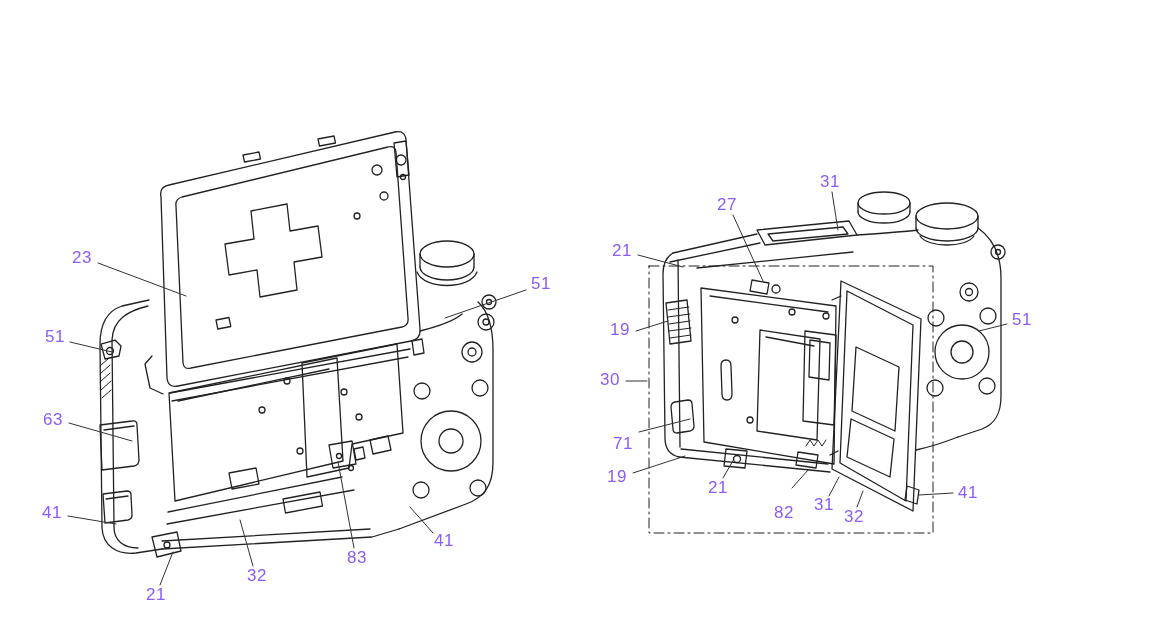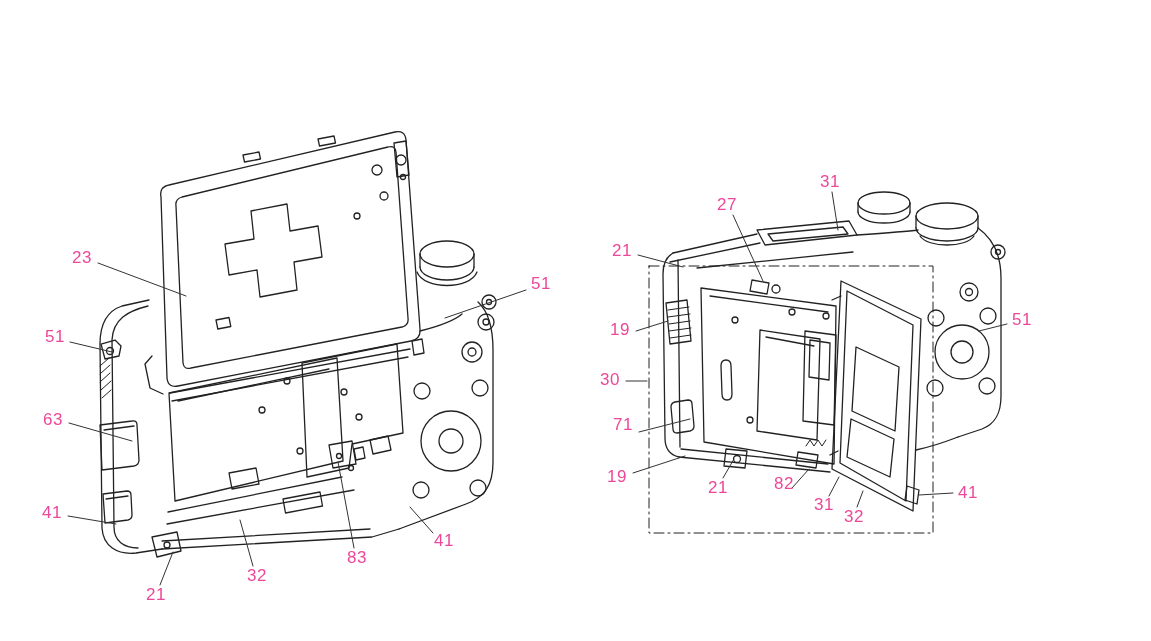--- a/index.html
+++ b/index.html
@@ -25,21 +25,21 @@
     left: 0;
     top: 0;
     width: 100%;
     height: 100%;
     pointer-events: none;
   }
   .ref {
     position: absolute;
     transform: translate(-50%, -50%);
     font-size: 17px;
-    color: #ec4899;
+    color: #8b5cf6;
     letter-spacing: 0.5px;
     white-space: nowrap;
   }
 </style>
 </head>
 <body>
 
 <div class="stage">
 
   <svg width="1151" height="641" viewBox="0 0 1151 641" stroke="#222222" fill="none" stroke-width="1.3" stroke-linecap="round" stroke-linejoin="round">
@@ -260,23 +260,23 @@
     <span class="ref" style="left:156px;top:595px">21</span>
     <span class="ref" style="left:257px;top:576px">32</span>
     <span class="ref" style="left:357px;top:558px">83</span>
     <span class="ref" style="left:444px;top:541px">41</span>
 
     <span class="ref" style="left:830px;top:182px">31</span>
     <span class="ref" style="left:727px;top:205px">27</span>
     <span class="ref" style="left:622px;top:251px">21</span>
     <span class="ref" style="left:620px;top:330px">19</span>
     <span class="ref" style="left:610px;top:380px">30</span>
-    <span class="ref" style="left:623px;top:425px">71</span>
+    <span class="ref" style="left:623px;top:444px">71</span>
     <span class="ref" style="left:617px;top:477px">19</span>
     <span class="ref" style="left:718px;top:488px">21</span>
-    <span class="ref" style="left:784px;top:484px">82</span>
+    <span class="ref" style="left:784px;top:513px">82</span>
     <span class="ref" style="left:824px;top:505px">31</span>
     <span class="ref" style="left:854px;top:517px">32</span>
     <span class="ref" style="left:968px;top:493px">41</span>
     <span class="ref" style="left:1022px;top:320px">51</span>
   </div>
 
 </div>
 
 </body></html>

